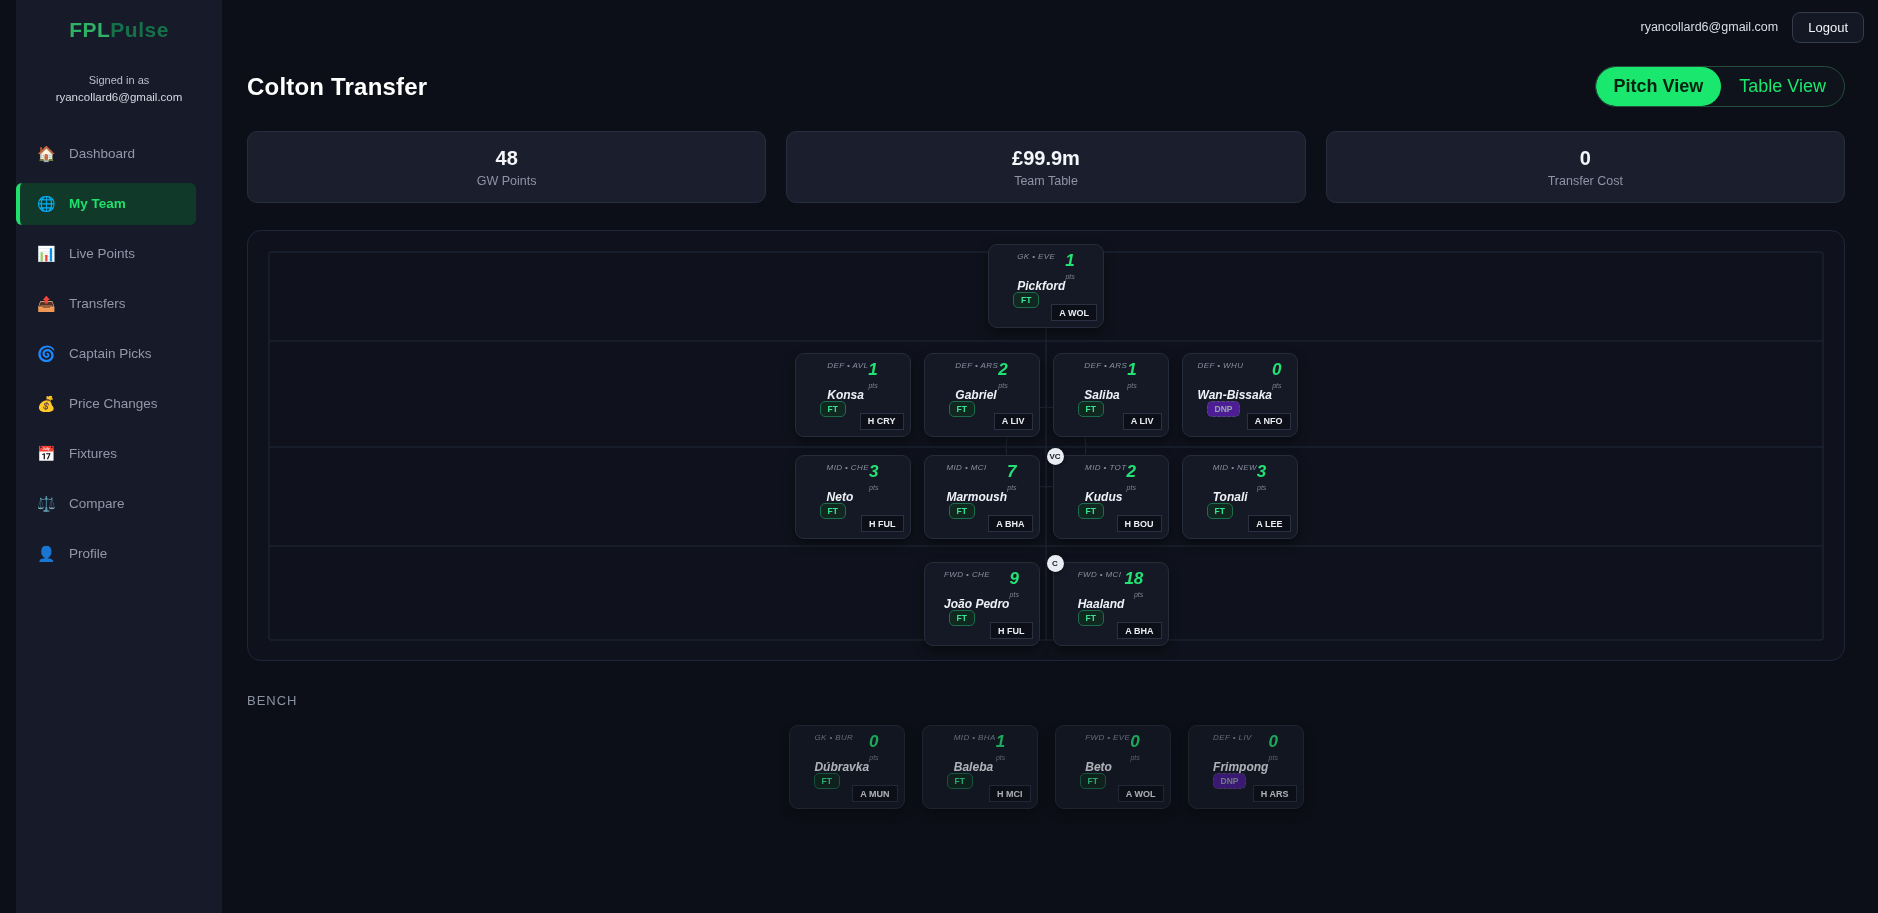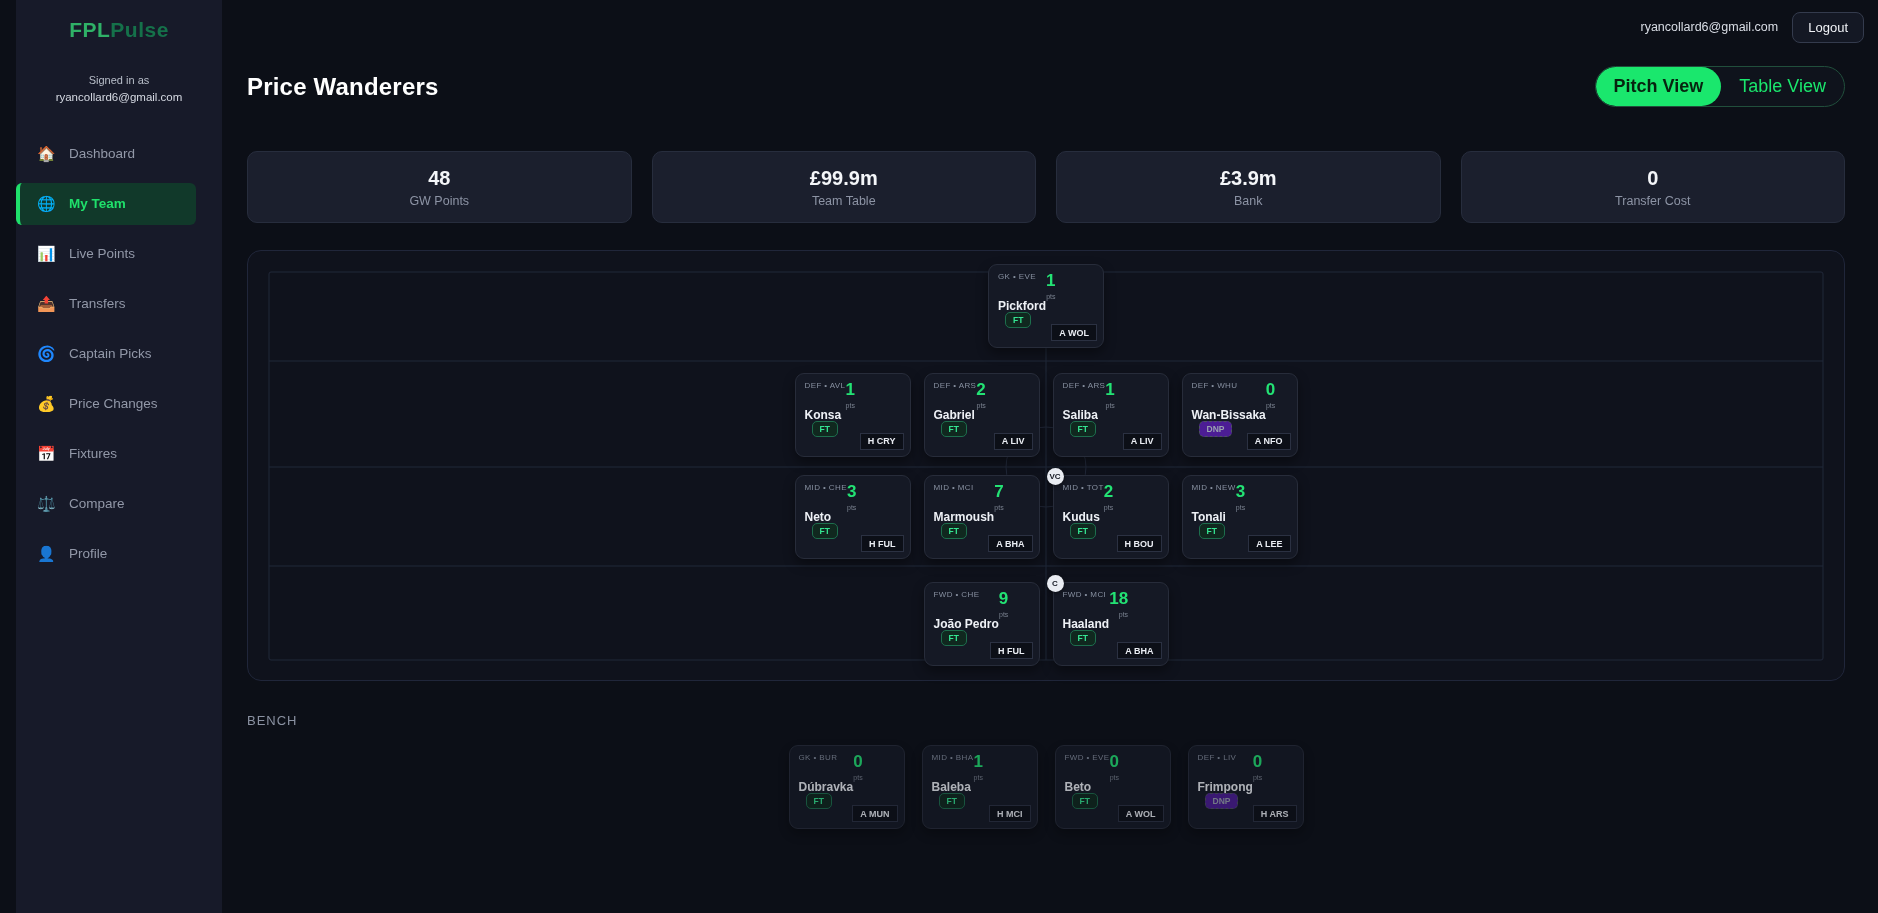--- a/index.html
+++ b/index.html
@@ -26,44 +26,44 @@
   .topbar-email { font-size:12.5px; color:#d9dde5; }
   .logout-btn { background:#141824; border:1px solid #343b4d; color:#f0f2f6; font-size:13px;
                 padding:7px 15px; border-radius:8px; cursor:pointer; font-family:inherit; }
   .content { padding:0 33px 0 41px; }
   .header-row { display:flex; justify-content:space-between; align-items:center; margin-top:24px; }
   .team-title { font-size:24px; font-weight:800; color:#ffffff; letter-spacing:.2px; }
   .view-toggle { display:flex; border:1px solid #214f3c; border-radius:999px; overflow:hidden; background:#0f131c; }
   .toggle-btn { padding:9px 18px; font-size:18px; color:#1ae76d; cursor:pointer; border:none; background:transparent; font-family:inherit; }
   .toggle-btn.active { background:#1ae76d; color:#07230f; font-weight:700; border-radius:999px; }
 
-  .stats-row { display:flex; gap:20px; margin-top:44px; }
+  .stats-row { display:flex; gap:20px; margin-top:24px; }
   .stat-card { flex:1; height:72px; background:#1b1f2d; border:1px solid #272d3d; border-radius:10px;
                display:flex; flex-direction:column; align-items:center; justify-content:center; gap:4px; }
   .stat-value { font-size:20px; font-weight:800; color:#f4f6f9; }
   .stat-label { font-size:12.5px; color:#8d94a5; }
 
   
   .pitch-panel { position:relative; margin-top:27px; height:431px; background:#0f121c;
                  border:1px solid #20263a; border-radius:14px; }
   .pitch-markings { position:absolute; left:0; top:0; width:100%; height:100%; }
   .pitch-rows { position:absolute; left:0; top:0; width:100%; height:100%; }
   .pitch-row { display:flex; justify-content:center; align-items:center; gap:13px; }
   .pr-0 { height:110px; } .pr-1 { height:107px; } .pr-2 { height:98px; } .pr-3 { height:116px; }
 
   .player-card { position:relative; width:116px; height:84px; background:#151925; border:1px solid #272c3a;
                  border-radius:9px; box-shadow:0 5px 12px rgba(0,0,0,.4); padding:7px 9px; cursor:pointer; }
   .player-card.bench { opacity:.72; }
-  .pc-top { display:flex; justify-content:flex-start; }
+  .pc-top { display:flex; justify-content:center;font-style:italic; }
   .pc-pos { font-size:8px; color:#8790a0; letter-spacing:.4px; text-transform:uppercase; }
   .pc-name { font-size:12px; font-weight:700; color:#eef1f6; margin-top:18px; white-space:nowrap; }
   .pc-right { text-align:right; }
   .pc-points { font-size:17px; font-weight:800; color:#23e274; line-height:1; }
   .pc-pts { font-size:7px; color:#79818f; margin-top:4px; }
-  .status-badge { position:absolute; left:16px; top:47px; font-size:8.5px; font-weight:700;
+  .status-badge { position:absolute; left:24px; top:47px; font-size:8.5px; font-weight:700;
                   padding:2px 7px; border-radius:5px; }
   .status-ft { color:#35e592; border:1px solid #1d6e4d; background:#10281f; }
   .status-dnp { color:#9aa2b0; border:1px dashed #4c5260; background:#4c1d95; }
   .fixture-badge { position:absolute; right:6px; bottom:6px; font-size:9px; font-weight:700; color:#eaedf3;
                    background:#0c0f17; border:1px solid #2b3142; border-radius:0; padding:2.5px 7px; }
   .captain-badge { position:absolute; top:-8px; left:-7px; width:17px; height:17px; border-radius:50%;
                    background:#e9ecf2; color:#121621; font-size:8px; font-weight:800;
                    display:flex; align-items:center; justify-content:center; box-shadow:0 1px 4px rgba(0,0,0,.5); }
 
   
@@ -125,39 +125,35 @@
   </aside>
 
   <div class="main">
     <div class="topbar">
       <span class="topbar-email">ryancollard6@gmail.com</span>
       <button class="logout-btn">Logout</button>
     </div>
 
     <div class="content">
       <div class="header-row">
-        <h1 class="team-title">Price Wanderers</h1>
+        <h1 class="team-title">Colton Transfer</h1>
         <div class="view-toggle">
             <button class="toggle-btn active">Pitch View</button>
             <button class="toggle-btn">Table View</button>
           </div>
       </div>
 
       <div class="stats-row">
           <div class="stat-card">
     <div class="stat-value">48</div>
     <div class="stat-label">GW Points</div>
   </div>
           <div class="stat-card">
     <div class="stat-value">£99.9m</div>
     <div class="stat-label">Team Table</div>
-  </div>
-          <div class="stat-card">
-    <div class="stat-value">£3.9m</div>
-    <div class="stat-label">Bank</div>
   </div>
           <div class="stat-card">
     <div class="stat-value">0</div>
     <div class="stat-label">Transfer Cost</div>
   </div>
         </div>
 
       <div class="pitch-panel">
         <svg class="pitch-markings" viewBox="0 0 1596 429" preserveAspectRatio="none">
           <g fill="none" stroke="#212839" stroke-width="1">

